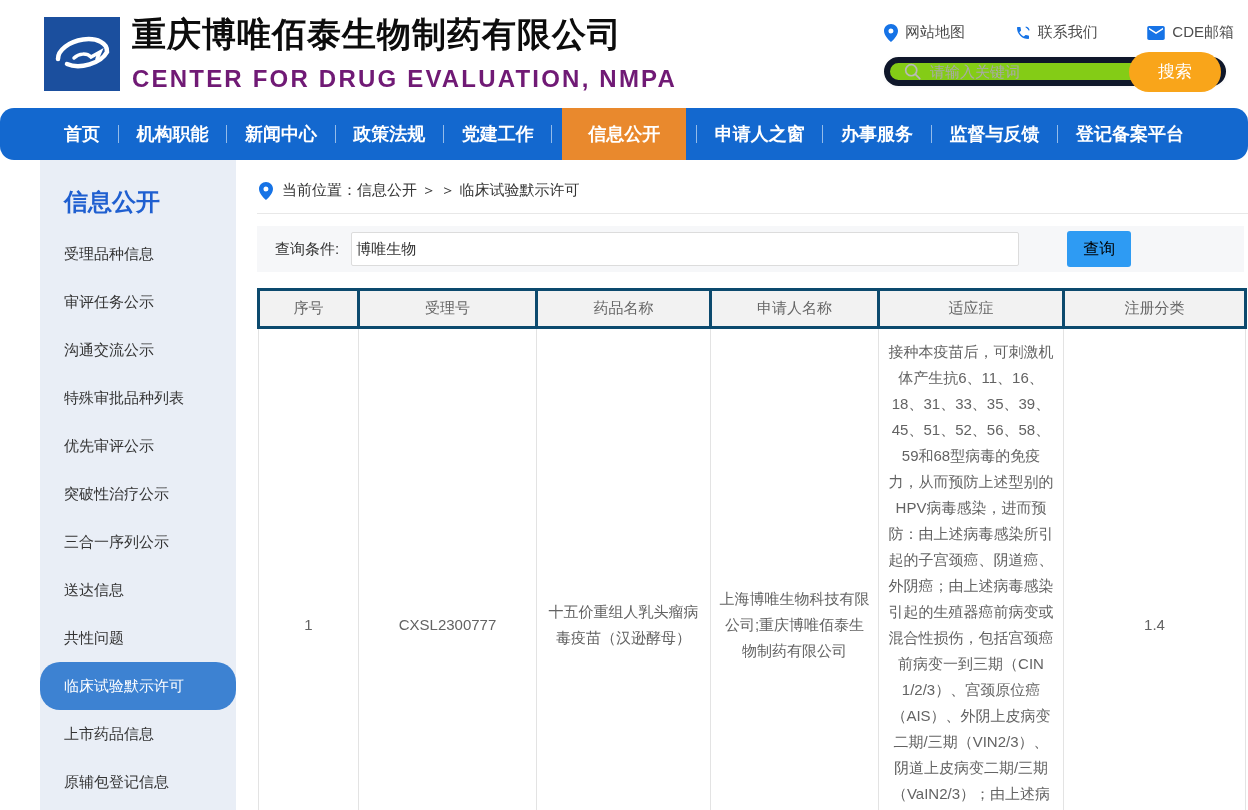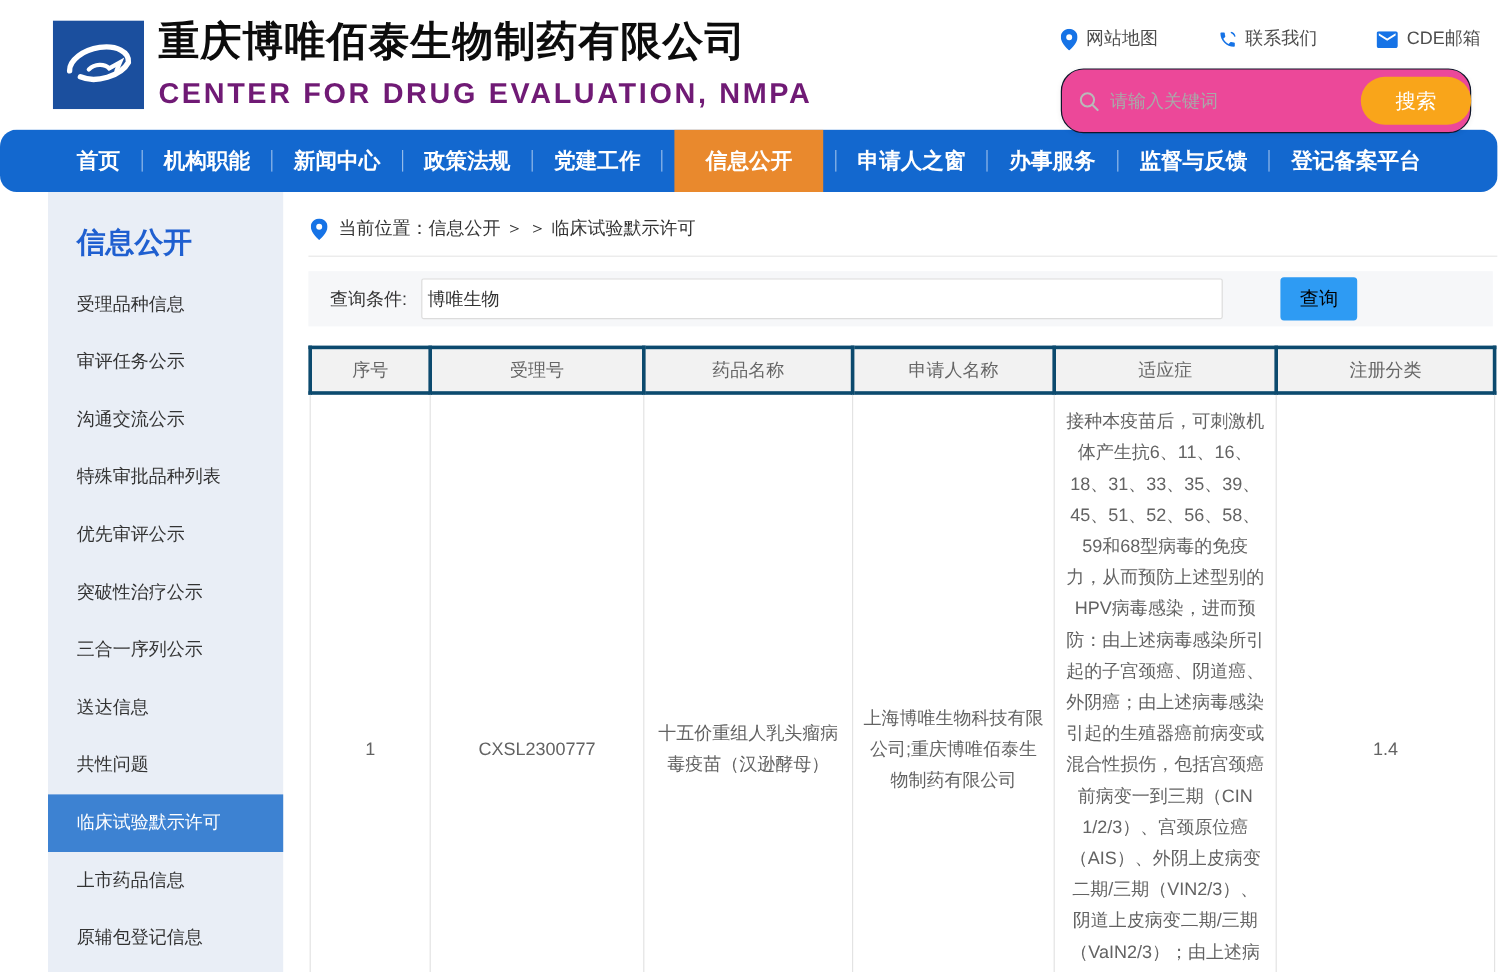--- a/index.html
+++ b/index.html
@@ -8,41 +8,41 @@
 
   
   .header { height:108px; position:relative; background:#fff; }
   .logo { position:absolute; left:44px; top:17px; width:76px; height:74px; }
   .titles { position:absolute; left:132px; top:12px; }
   .title-cn { font-size:34px; font-weight:bold; color:#0c0c0c; letter-spacing:1px; }
   .title-en { font-size:24px; font-weight:bold; color:#701a75; letter-spacing:2.2px; margin-top:7px; }
   .header-right { position:absolute; right:14px; top:0; width:350px; }
   .quick-links { display:flex; justify-content:space-between; margin-top:23px; font-size:15px; color:#4d4d4d; }
   .quick-link { display:flex; align-items:center; gap:7px; cursor:pointer; }
-  .search-pill { margin-top:15px; width:342px; height:54px; border:1px solid #0f172a; border-radius:19px;
-    display:flex; align-items:center; background:#ec4899; box-shadow:0 1px 4px rgba(0,0,0,.05); }
+  .search-pill { margin-top:15px; width:342px; height:29px; border:6px solid #0f172a; border-radius:19px;
+    display:flex; align-items:center; background:#84cc16; box-shadow:0 1px 4px rgba(0,0,0,.05); }
   .search-pill .mag { margin-left:14px; flex:none; }
   .search-input { border:none; outline:none; flex:1; font-size:15px; color:#333; padding-left:9px; background:transparent; min-width:0; }
   .search-input::placeholder { color:#a9a9a9; }
   .search-btn { width:92px; height:40px; margin:-1px; flex:none; border:none; border-radius:20px;
     background:#f9a51a; color:#fff; font-size:17px; cursor:pointer; font-family:Liberation Serif, serif; }
 
   
   .nav { height:52px; background:#1368cf; display:flex; align-items:center; justify-content:space-between; padding:0 56px;border-radius:14px; }
   .nav-item { color:#fff; font-size:18px; font-weight:bold; height:52px; line-height:52px; padding:0 8px; white-space:nowrap; cursor:pointer; }
   .nav-item.active { background:#e9892d; padding:0 26px; }
   .nav-sep { width:1px; height:18px; background:rgba(255,255,255,.55); flex:none; }
 
   
   .main { display:flex; align-items:stretch; padding-left:40px; height:650px; }
   .sidebar { width:196px; background:#e9eef6; flex:none; }
   .sidebar-title { color:#1f5fd0; font-size:24px; font-weight:bold; padding:26px 0 12px 24px; }
   .side-item { height:48px; line-height:48px; padding-left:24px; font-size:15px; color:#333;
     cursor:pointer; white-space:nowrap; }
-  .side-item.active { background:#3d82d2; color:#fff; }
+  .side-item.active { background:#3d82d2; color:#fff;border-radius:20px; }
 
   .content { flex:1; padding-left:21px; }
   .breadcrumb { display:flex; align-items:center; gap:9px; padding:21px 0 13px 2px;
     font-size:15px; color:#333; border-bottom:1px solid #e8e8e8; }
   .querybar { margin-top:12px; background:#f6f7f9; height:46px; display:flex; align-items:center; width:987px; }
   .query-label { margin-left:18px; font-size:15px; color:#333; flex:none; }
   .query-input { margin-left:12px; width:668px; height:34px; border:1px solid #dcdcdc; border-radius:2px;
     font-size:15px; color:#333; padding:0 4px; outline:none; }
   .query-btn { margin-left:48px; width:64px; height:36px; background:#2e9bf3; color:#000000; border:none;
     border-radius:3px; font-size:16px; cursor:pointer; font-family:inherit; }

